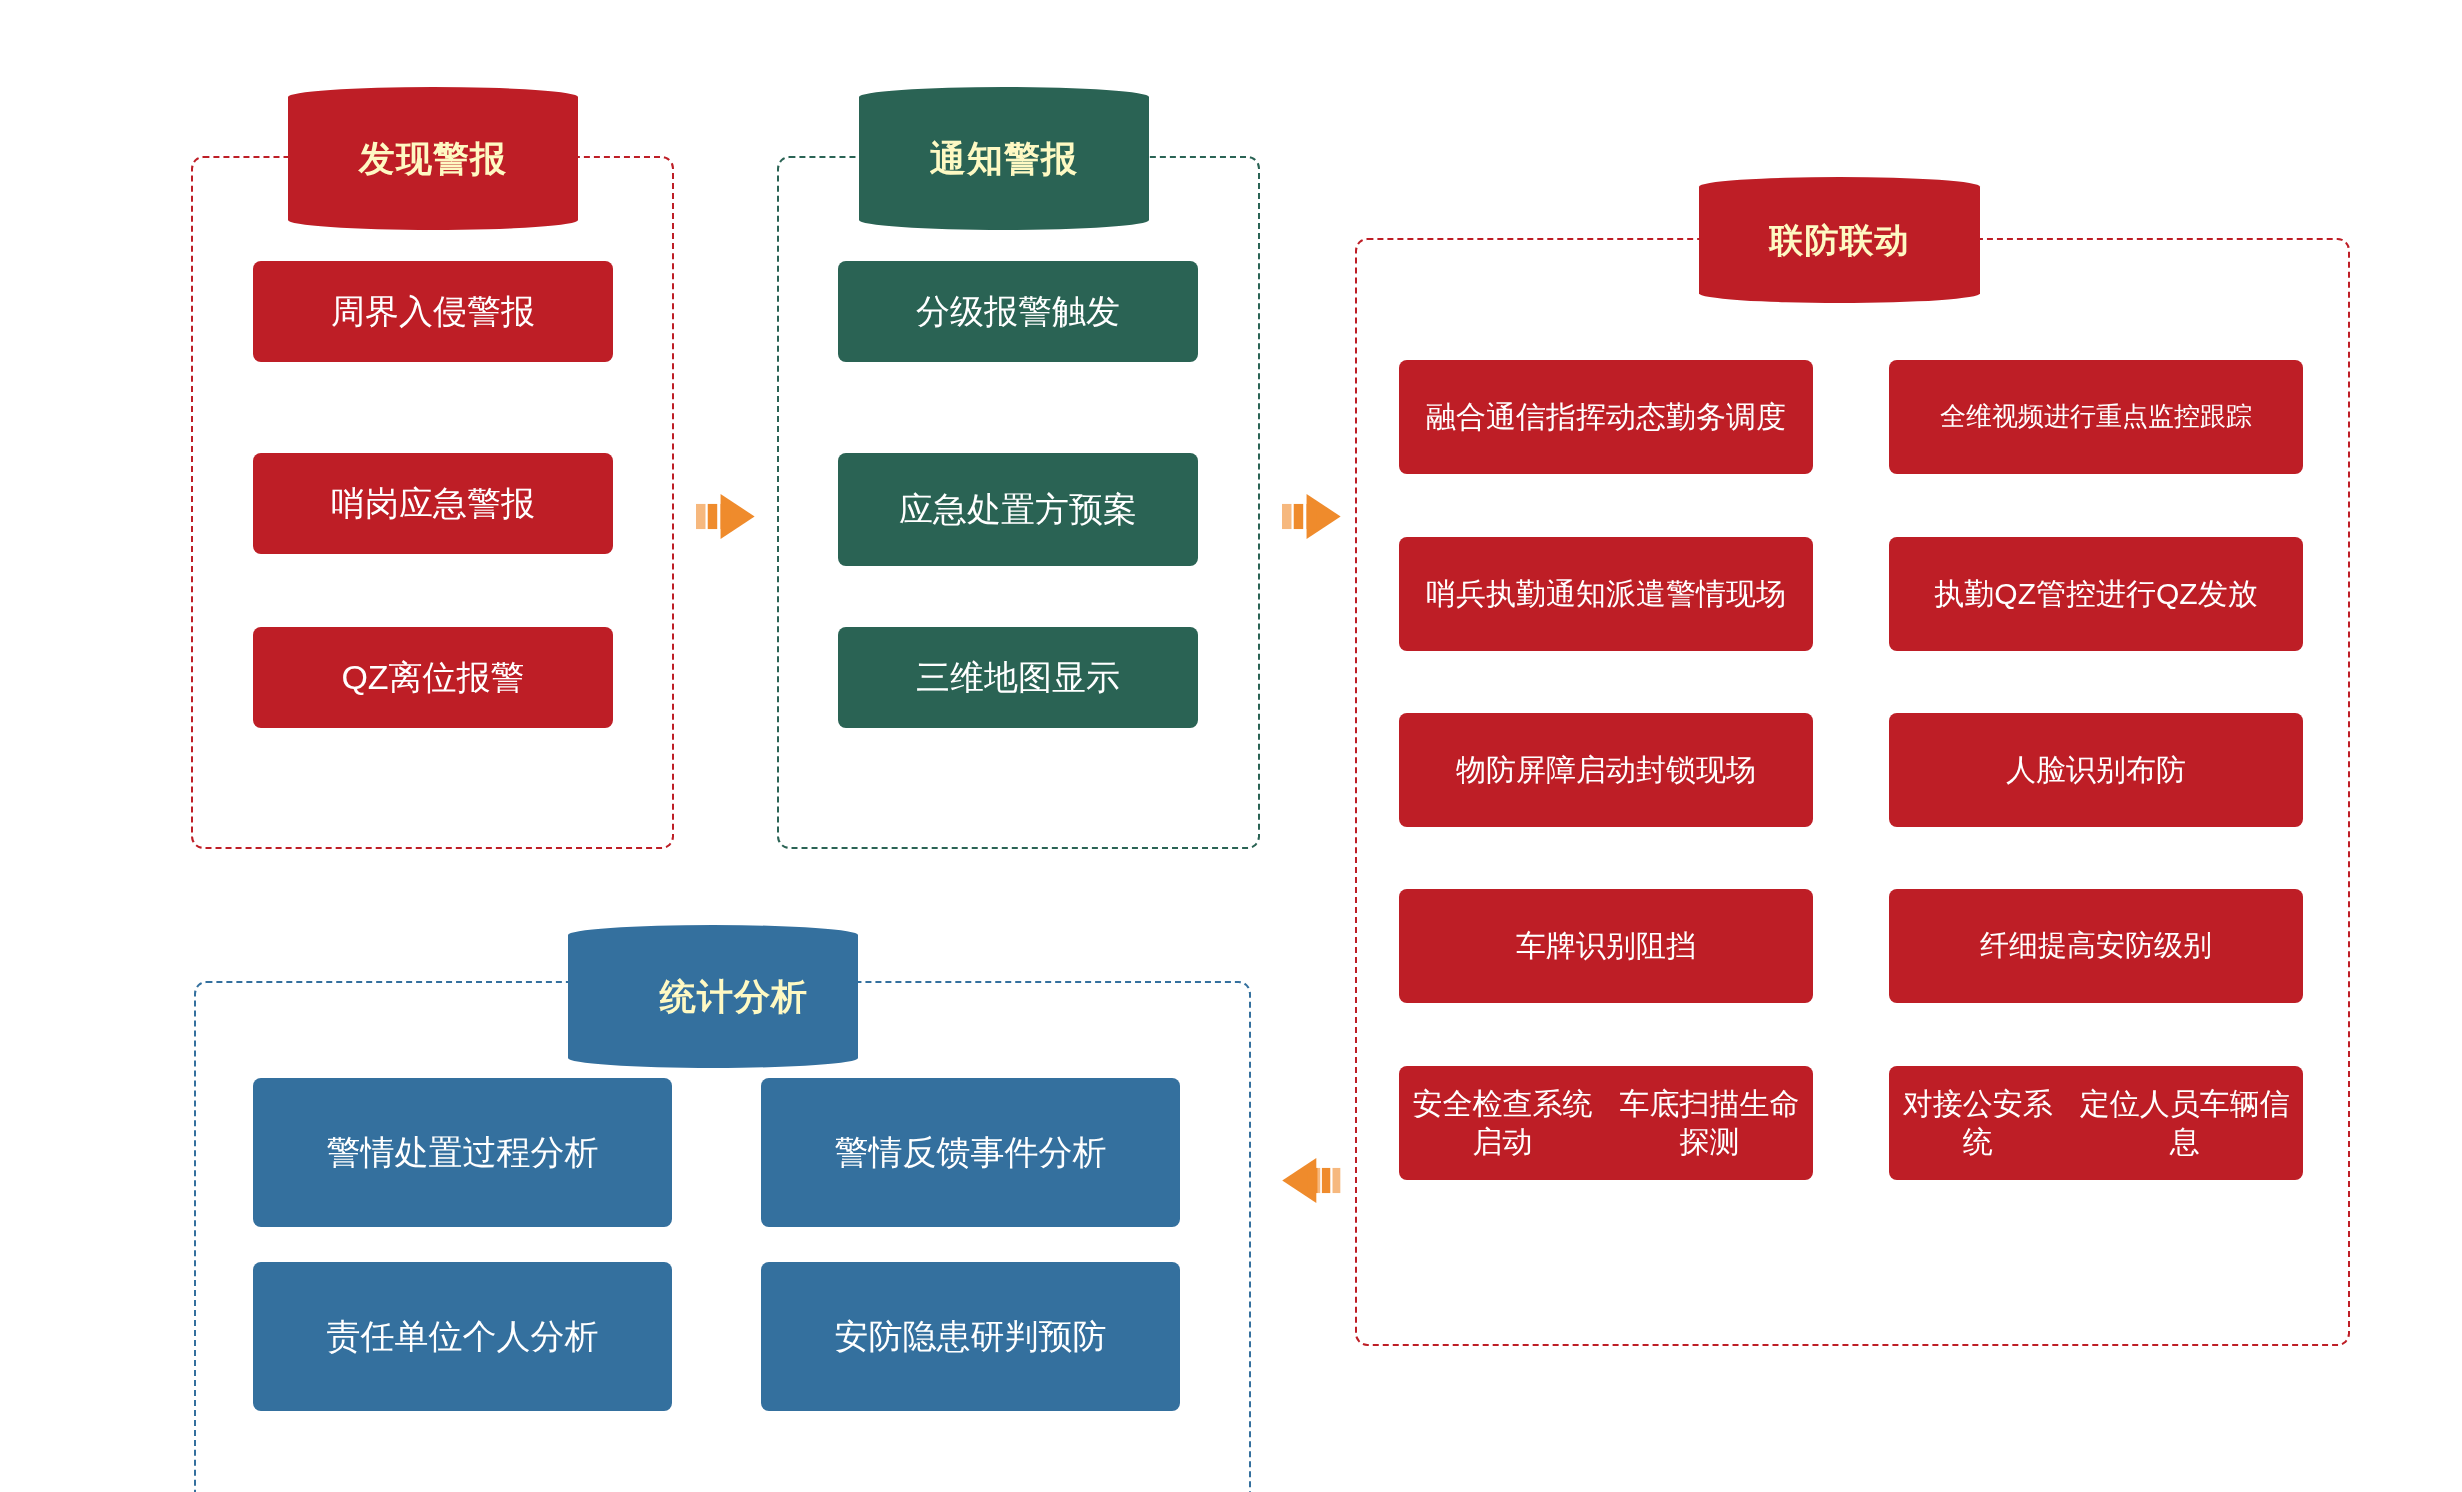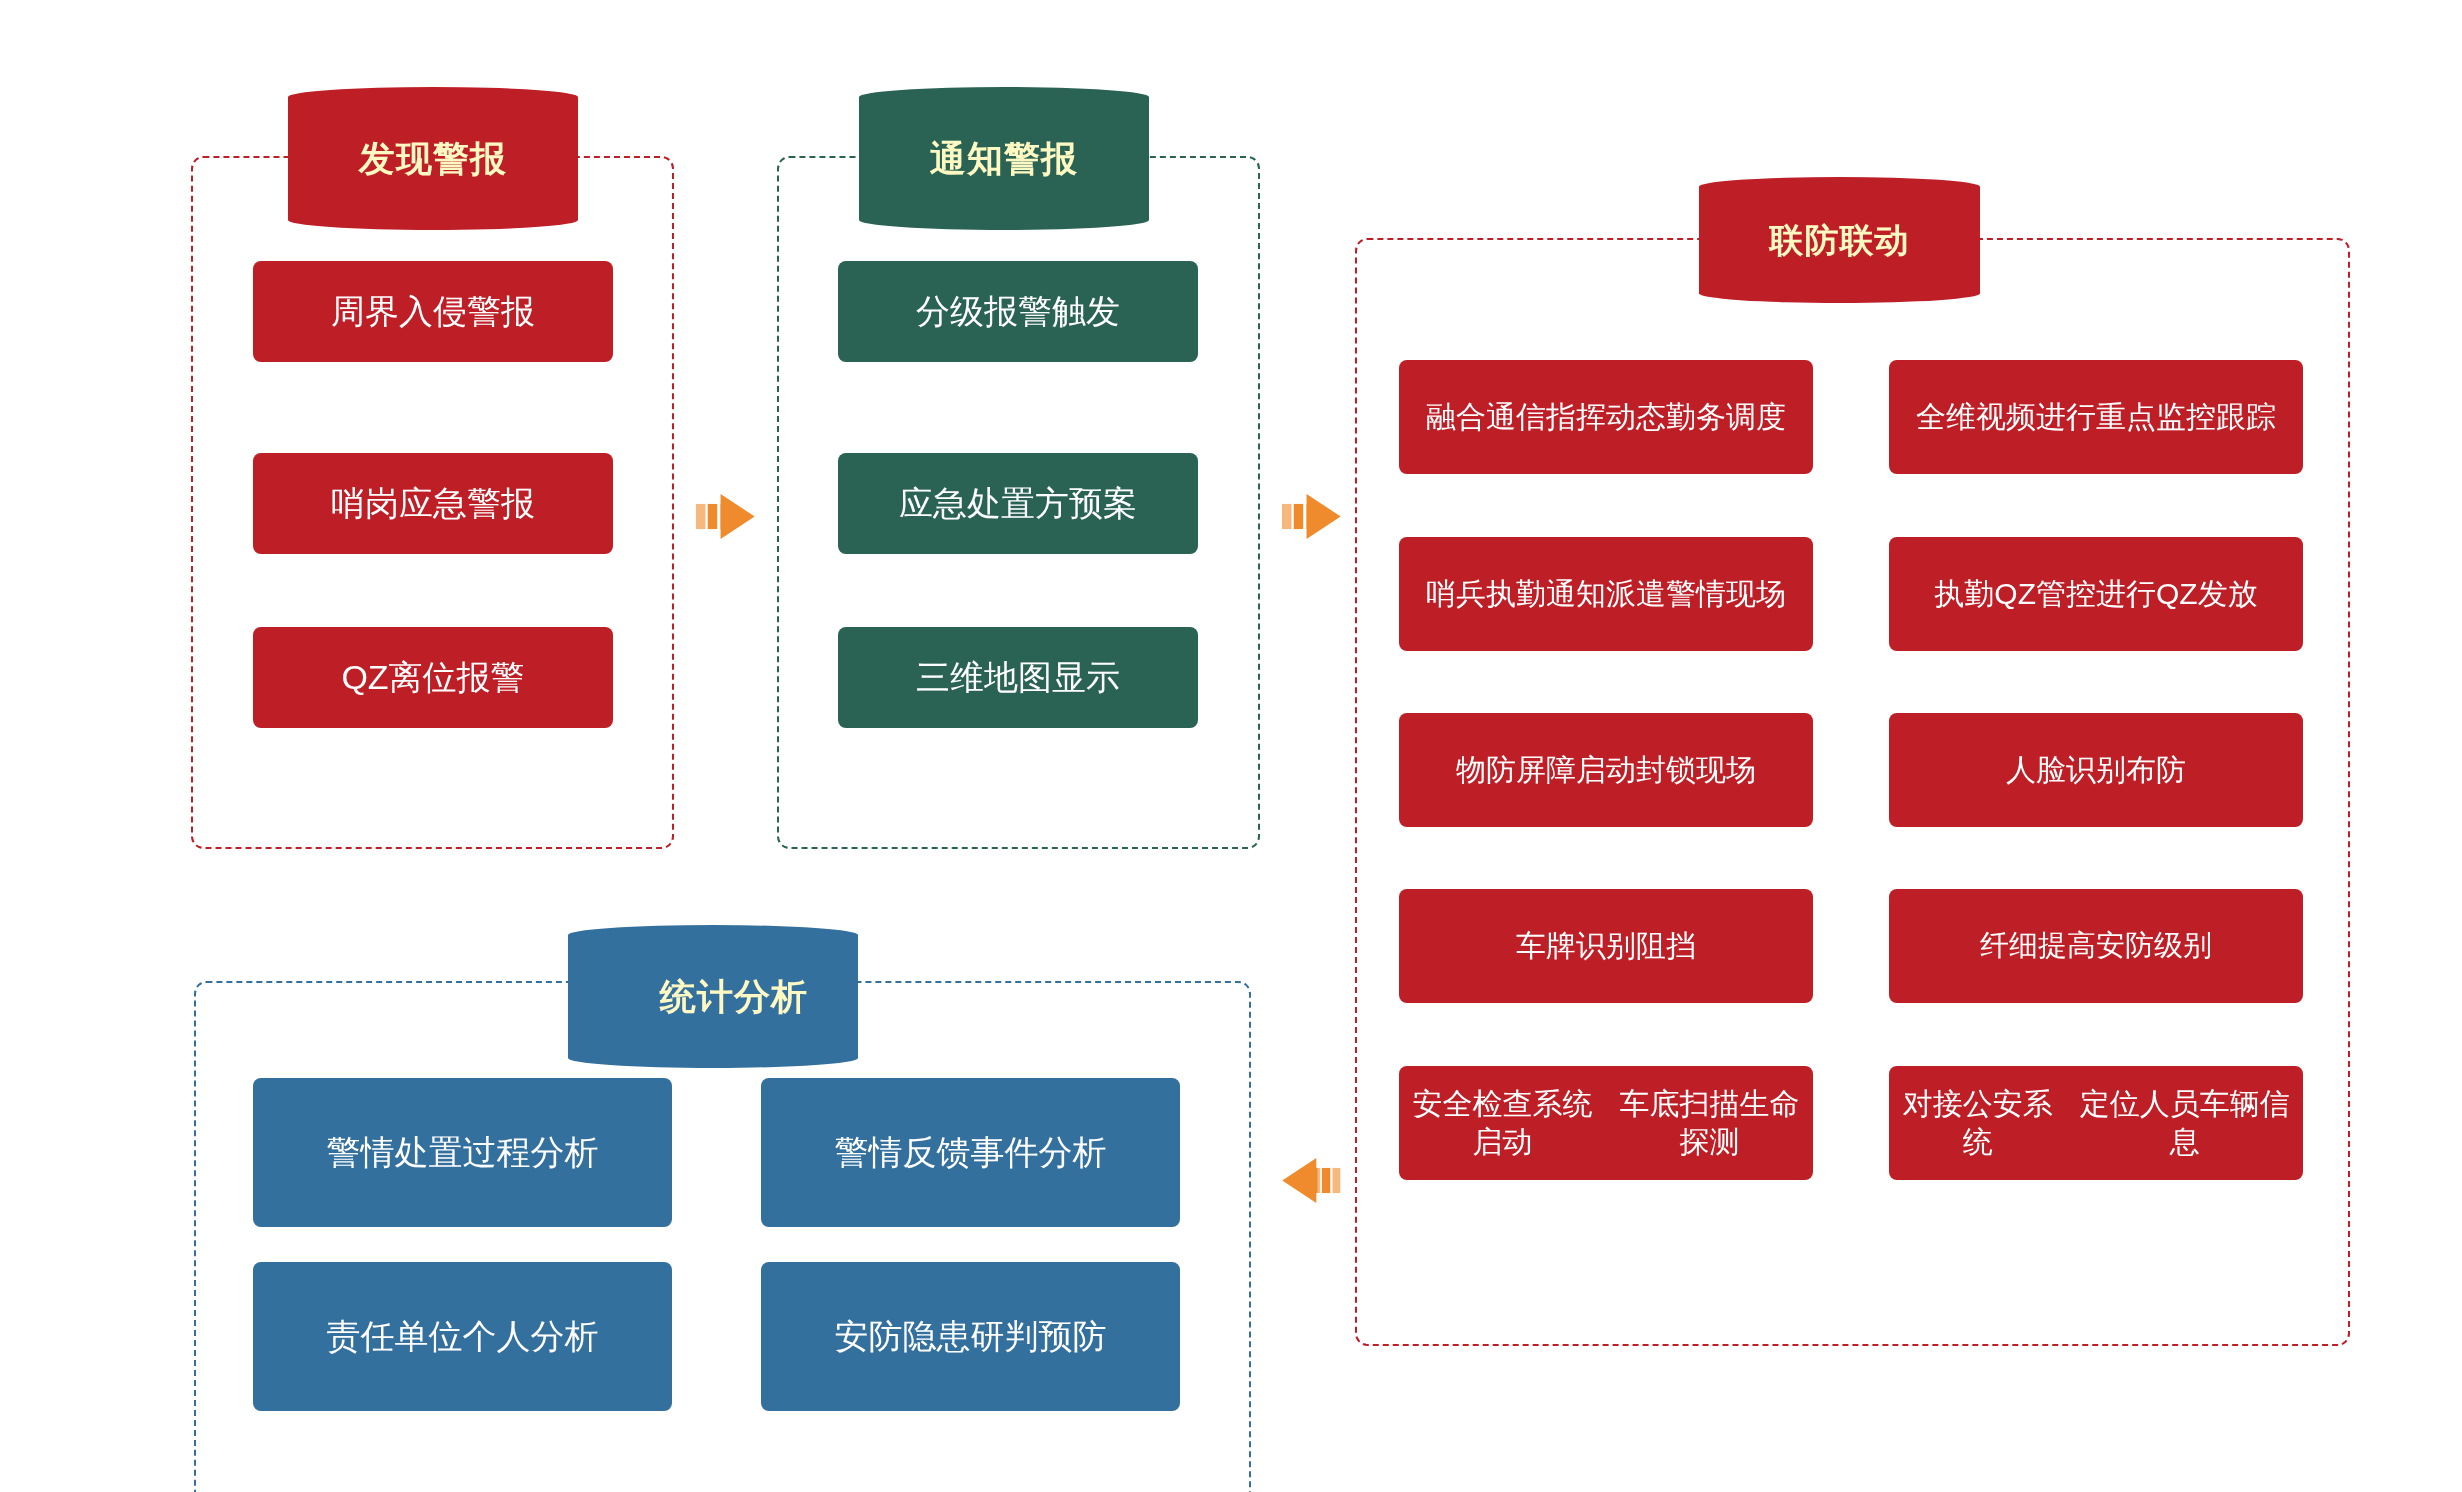--- a/index.html
+++ b/index.html
@@ -93,21 +93,21 @@
       <rect x="44" y="30" width="18" height="45" fill="#EF8B2C"></rect>
     </svg>
   </div>
 
   <div class="group-box green" style="left:777px; top:156px; width:483px; height:693px;"></div>
 
   <div class="pill green" style="left:859px; top:87px; width:290px; height:143px; font-size:36px;">通知警报</div>
 
   <div class="card green" style="left:838px; top:261px; width:360px; height:101px; font-size:34px;">分级报警触发</div>
 
-  <div class="card green" style="left:838px; top:453px; width:360px; height:101px; font-size:34px;">应急处置方预案</div>
+  <div class="card green" style="left:838px; top:453px; width:360px; height:113px; font-size:34px;">应急处置方预案</div>
 
   <div class="card green" style="left:838px; top:627px; width:360px; height:101px; font-size:34px;">三维地图显示</div>
 
   <div class="arrow" style="left:1282px; top:487px; width:67px; height:59px;">
     <svg width="67" height="59" viewBox="0 0 120 105">
       <rect x="0" y="30" width="17" height="45" fill="#F6B87E"></rect>
       <rect x="21" y="30" width="17" height="45" fill="#EF8B2C"></rect>
       <polygon points="44,12 44,30 44,75 44,93 105,52.5" fill="#EF8B2C"></polygon>
       <rect x="44" y="30" width="18" height="45" fill="#EF8B2C"></rect>
     </svg>
@@ -130,21 +130,21 @@
     <span>封锁现场</span>
   </div>
   <div class="card red" style="left:1399px; top:1066px; width:414px; height:114px; font-size:30px;">
     <span>安全检查系统启动</span><br>
     <span>车底扫描生命探测</span>
   </div>
   <div class="card red" style="left:1399px; top:889px; width:414px; height:114px; font-size:30px;">
     <span>车牌识别阻挡</span>
   </div>
 
-  <div class="card red" style="left:1889px; top:360px; width:414px; height:114px; font-size:30px;">
+  <div class="card red" style="left:1889px; top:360px; width:414px; height:114px; font-size:26px;">
     <span>全维视频进行</span><br>
     <span>重点监控跟踪</span>
   </div>
   <div class="card red" style="left:1889px; top:537px; width:414px; height:114px; font-size:30px;">
     <span>执勤QZ管控</span><br>
     <span>进行QZ发放</span>
   </div>
   <div class="card red" style="left:1889px; top:713px; width:414px; height:114px; font-size:30px;">
     <span>人脸识别布防</span>
   </div>

